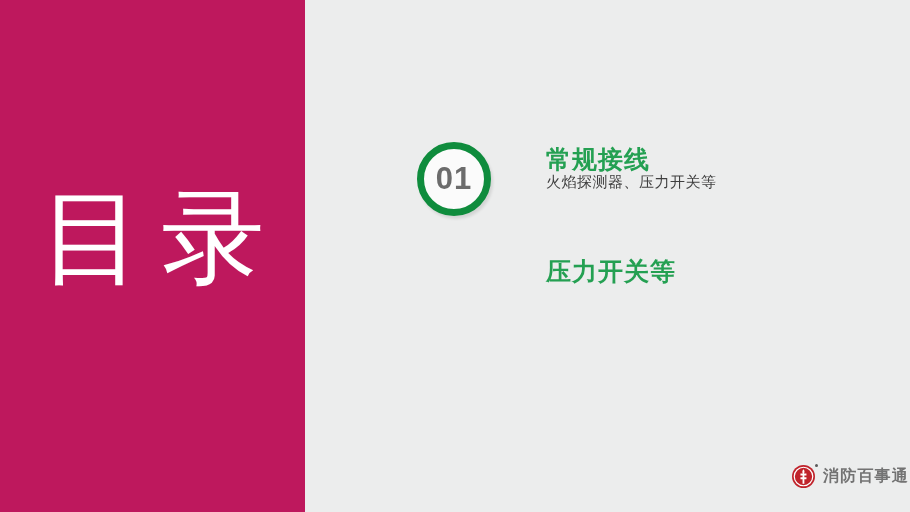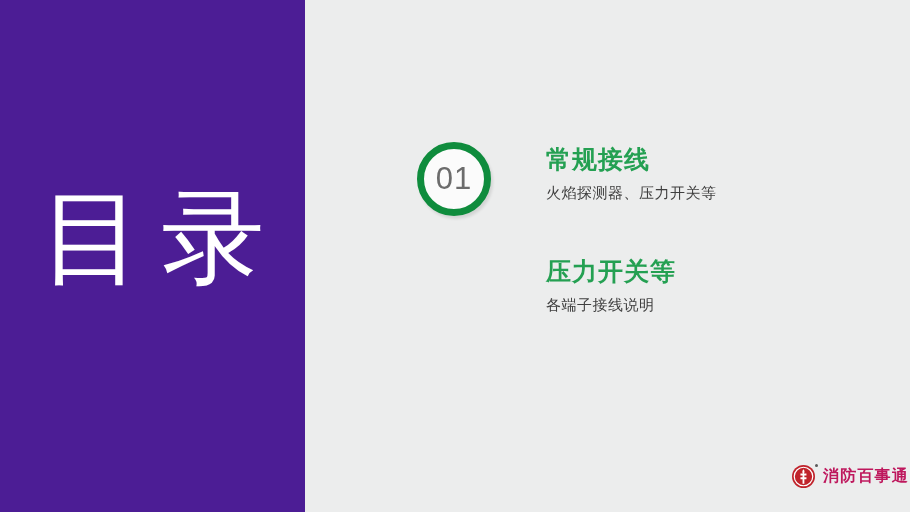--- a/index.html
+++ b/index.html
@@ -18,21 +18,21 @@
     overflow: hidden;
   }
 
   
   #left-panel {
     position: absolute;
     left: 0;
     top: 0;
     width: 305px;
     height: 512px;
-    background: #4c1d95;
+    background: #be185d;
   }
   #slide-title {
     position: absolute;
     left: 0;
     top: 182px;
     width: 305px;
     text-align: center;
     color: #ffffff;
     font-size: 103px;
     line-height: 110px;
@@ -85,42 +85,42 @@
     position: absolute;
     left: 0;
     top: 0;
     width: 74px;
     height: 74px;
     display: flex;
     align-items: center;
     justify-content: center;
     font-size: 31px;
     color: #6c6c6c;
-    font-weight: 400;
+    font-weight: 700;
     letter-spacing: 1px;
     font-family: "Liberation Sans", "DejaVu Sans", sans-serif;
   }
 
   
   .toc-text {
     position: absolute;
     left: 129px;
     top: 4px;
     width: 340px;
   }
   .toc-heading {
     font-size: 25px;
     line-height: 26px;
     color: #24a052;
     font-weight: 700;
     letter-spacing: 1px;
     white-space: nowrap;
   }
   .toc-sub {
-    margin-top: 11px;
+    margin-top: 0;
     font-size: 15px;
     line-height: 20px;
     color: #3f3f3f;
     font-weight: 400;
     letter-spacing: 0.5px;
     white-space: nowrap;
   }
 
   
   #logo {
@@ -143,21 +143,21 @@
     top: 0px;
     width: 3px;
     height: 3px;
     background: #5a5a5a;
     border-radius: 50%;
   }
   #logo-text {
     margin-left: 7px;
     font-size: 16px;
     line-height: 18px;
-    color: #be185d;
+    color: #737373;
     font-weight: 700;
     letter-spacing: 1.2px;
     white-space: nowrap;
   }
 </style>
 </head>
 <body>
 
 <div id="slide">
 
@@ -174,21 +174,20 @@
       </div>
       <div class="toc-text">
         <div class="toc-heading">常规接线</div>
         <div class="toc-sub">火焰探测器、压力开关等</div>
       </div>
     </div>
 
     <div class="toc-item item-2">
       <div class="toc-text">
         <div class="toc-heading">压力开关等</div>
-        <div class="toc-sub">各端子接线说明</div>
       </div>
     </div>
 
   </div>
 
   <div id="logo">
     <div id="logo-mark">
       <svg width="25" height="25" viewBox="0 0 50 50" aria-hidden="true">
         <circle cx="25" cy="25" r="23" fill="#c0232b"></circle>
         <circle cx="25" cy="25" r="18.5" fill="none" stroke="#ffffff" stroke-width="2.4"></circle>

